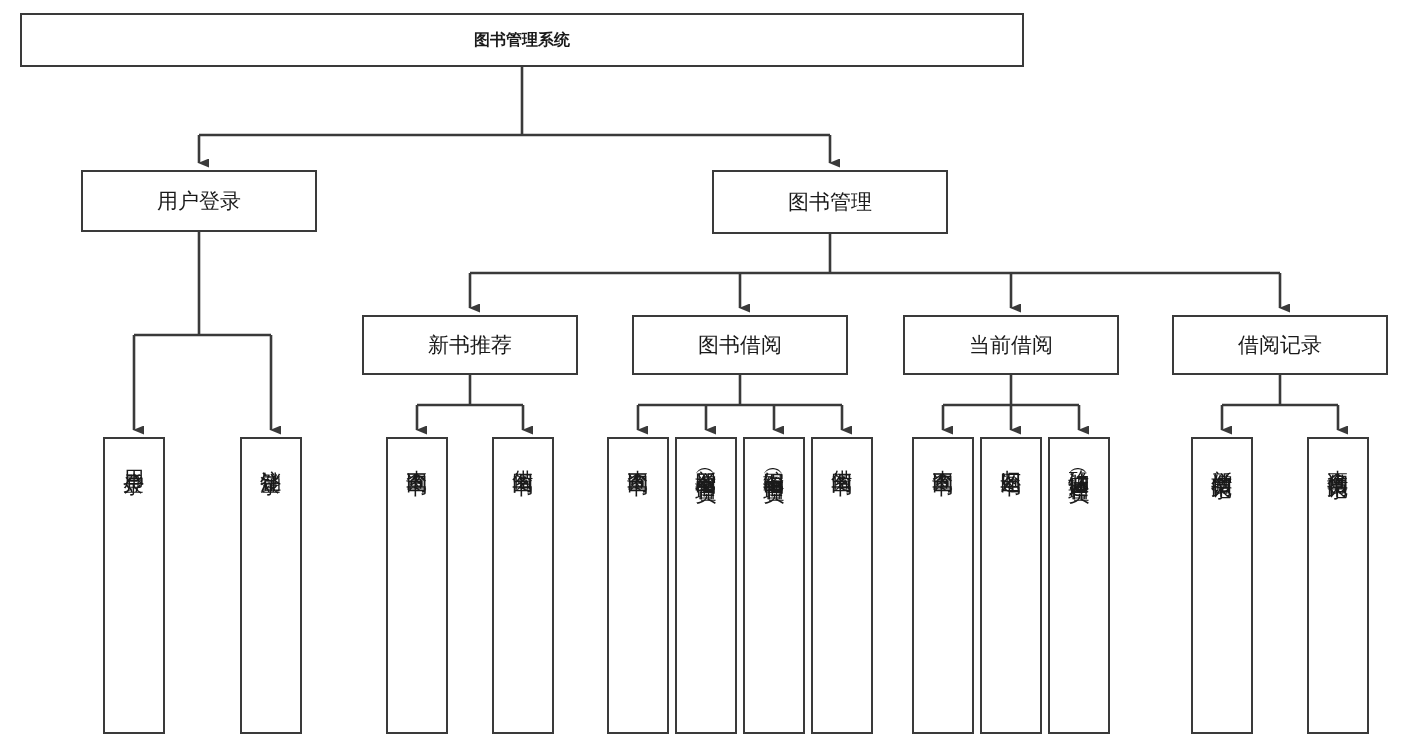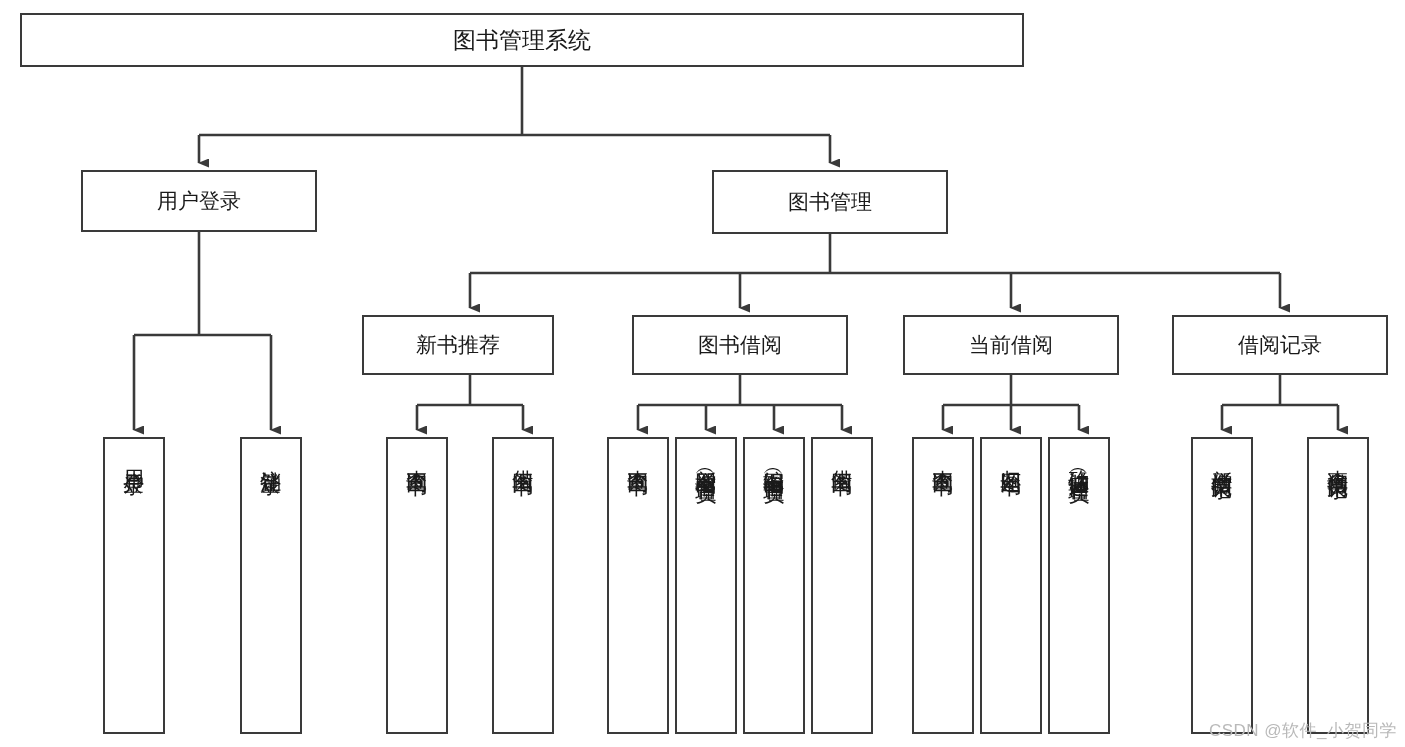--- a/index.html
+++ b/index.html
@@ -32,21 +32,22 @@
     position: absolute;
     box-sizing: border-box;
     background: #ffffff;
     border: 2px solid #3a3a3a;
     display: flex;
     align-items: center;
     justify-content: center;
     color: #1a1a1a;
   }
   .node.level-0 {
-    font-size: 23px;
+    font-size: 16px;
+    font-weight: bold;
   }
   .node.level-1 {
     font-size: 21px;
   }
   .node.level-2 {
     font-size: 21px;
   }
   .node.leaf {
     font-size: 21px;
     line-height: 1.12;
@@ -131,21 +132,21 @@
     <span>图书管理系统</span>
   </div>
 
   <div class="node level-1" style="left:81px; top:170px; width:236px; height:62px;">
     <span>用户登录</span>
   </div>
   <div class="node level-1" style="left:712px; top:170px; width:236px; height:64px;">
     <span>图书管理</span>
   </div>
 
-  <div class="node level-2" style="left:362px; top:315px; width:192px; height:60px;">
+  <div class="node level-2" style="left:362px; top:315px; width:216px; height:60px;">
     <span>新书推荐</span>
   </div>
   <div class="node level-2" style="left:632px; top:315px; width:216px; height:60px;align-items:center;">
     <span>图书借阅</span>
   </div>
   <div class="node level-2" style="left:1172px; top:315px; width:216px; height:60px;">
     <span>借阅记录</span>
   </div>
   <div class="node level-2" style="left:903px; top:315px; width:216px; height:60px;">
     <span>当前借阅</span>
@@ -188,15 +189,14 @@
     <span class="vtext">确认归还（管理员）</span>
   </div>
 
   <div class="node leaf" style="left:1191px; top:437px; width:62px; height:297px;">
     <span class="vtext">新增借阅记录</span>
   </div>
   <div class="node leaf" style="left:1307px; top:437px; width:62px; height:297px;">
     <span class="vtext">查询借阅记录</span>
   </div>
 
-  <div class="watermark">CSDN @软件_小贺同学</div>
 
 </div>
 
 </body></html>

